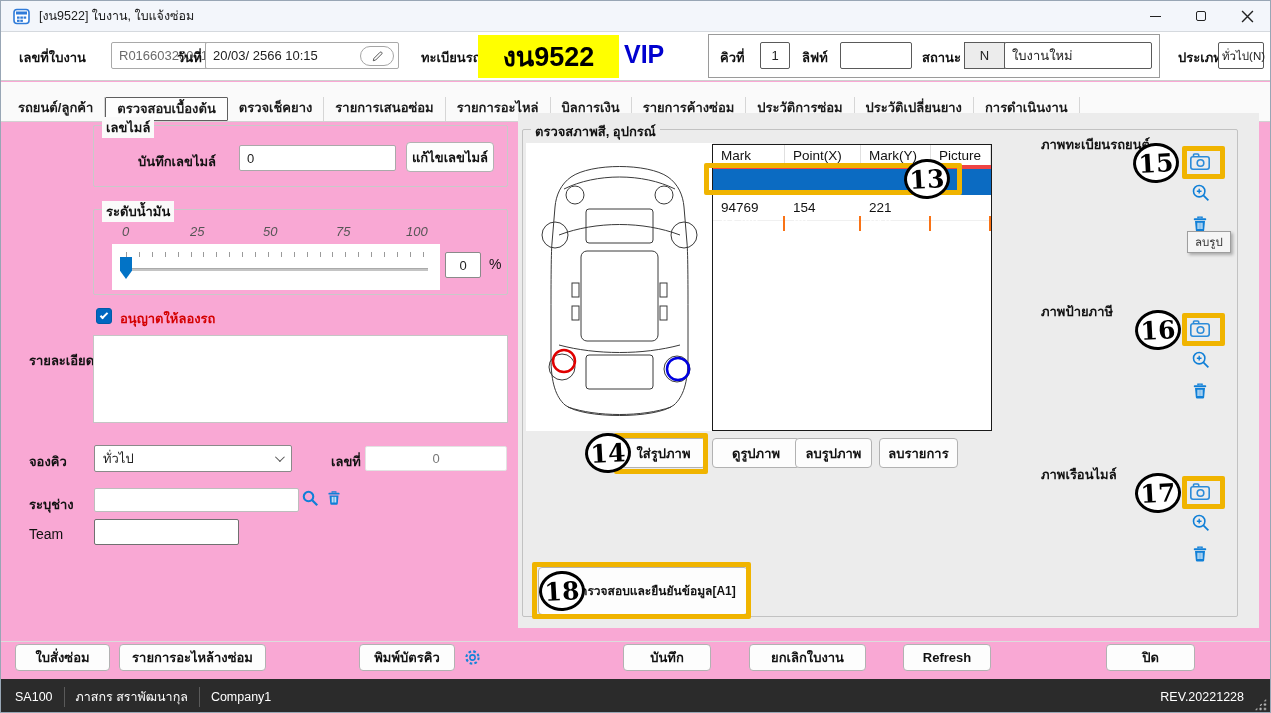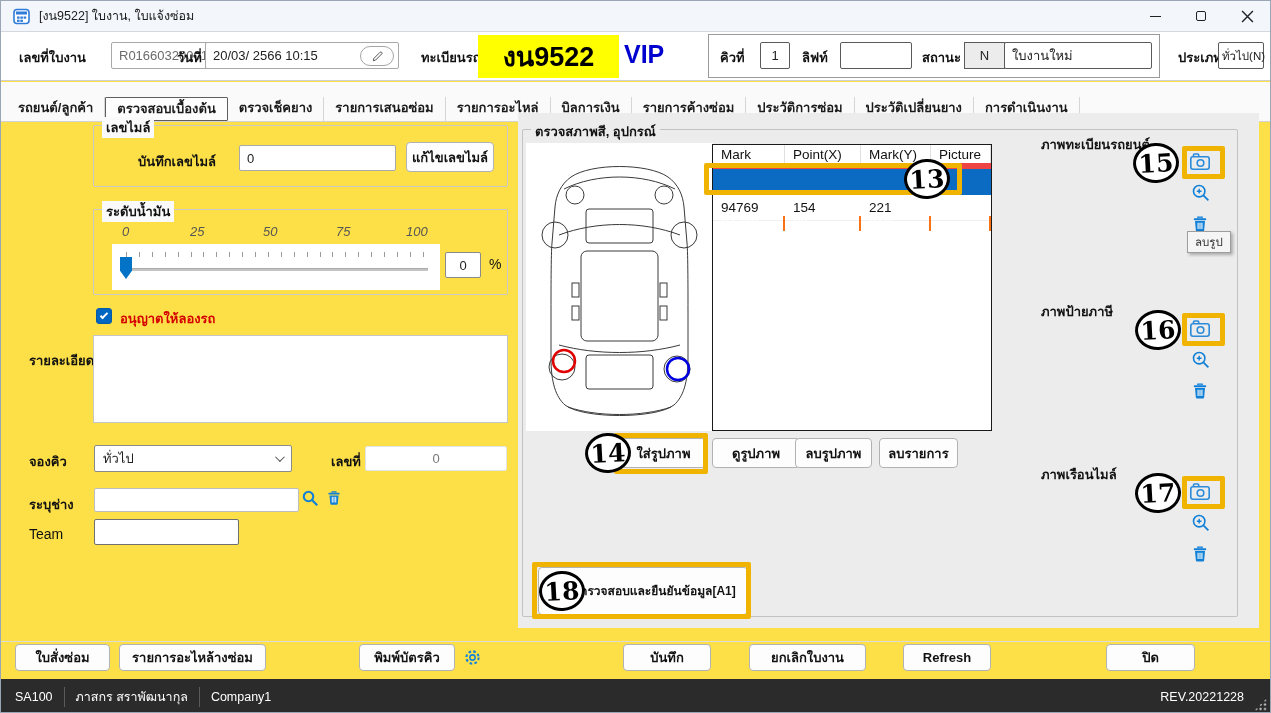--- a/index.html
+++ b/index.html
@@ -1,17 +1,17 @@
 <!DOCTYPE html>
 <html><head>
 <meta charset="utf-8">
 <style>
   html,body{margin:0;padding:0;background:#d8d8d8;}
   *{box-sizing:border-box;font-family:"Liberation Sans","DejaVu Sans",sans-serif;}
-  .window{position:relative;width:1271px;height:713px;background:#fde047;border:1px solid #98a6b5;overflow:hidden;}
+  .window{position:relative;width:1271px;height:713px;background:#f9a8d4;border:1px solid #98a6b5;overflow:hidden;}
 
   
   .titlebar{position:absolute;left:0;top:0;width:100%;height:30px;background:#f3f6fb;display:flex;align-items:center;}
   .app-icon{margin-left:12px;width:17px;height:17px;}
   .title-text{margin-left:9px;font-size:12.5px;color:#1b1b1b;}
   .win-controls{position:absolute;right:0;top:0;height:30px;display:flex;}
   .win-btn{width:46px;height:30px;display:flex;align-items:center;justify-content:center;}
   .glyph-min{width:11px;border-bottom:1.4px solid #222;}
   .glyph-max{width:10px;height:10px;border:1.3px solid #222;border-radius:2px;}
 
@@ -47,21 +47,21 @@
   .textarea{position:absolute;background:#fff;border:1px solid #c5c5c5;}
   .select{position:absolute;background:#fff;border:1px solid #8a8a8a;border-radius:2px;font-size:13px;color:#222;display:flex;align-items:center;padding:0 8px;}
   .chev{position:absolute;right:9px;top:9px;width:7px;height:7px;border-right:1.6px solid #555;border-bottom:1.6px solid #555;transform:rotate(45deg) translateY(-2px);}
   .icon16{width:19px;height:19px;display:inline-block;}
 
   
   .midpanel{position:absolute;left:517px;top:112px;width:741px;height:515px;background:#ececec;}
   .grp-legend.gray{background:#ececec;}
   .carbox{position:absolute;left:525px;top:142px;width:187px;height:288px;background:#fff;}
   .marktable{position:absolute;left:711px;top:143px;width:280px;height:287px;background:#fff;border:1px solid #1a1a1a;}
-  .t-head{display:grid;grid-template-columns:72px 76px 70px 1fr;height:24px;border-bottom:6px solid #ef4444;}
+  .t-head{display:grid;grid-template-columns:72px 76px 70px 1fr;height:24px;border-bottom:4px solid #ef4444;}
   .t-head div{font-size:13.5px;color:#111;display:flex;align-items:center;padding-left:8px;border-right:1px solid #e0e0e0;}
   .t-row{display:grid;grid-template-columns:72px 76px 70px 1fr;height:26px;}
   .t-row div{font-size:13.5px;display:flex;align-items:center;padding-left:8px;}
   .t-row.sel{background:#0b6bc2;color:#fff;}
   .t-row.sel div{border-right:2px solid #f97316;margin-top:47px;}
   .t-row.plain{color:#111;border-bottom:1px solid #f0f0f0;}
 
   .photo-lbl{position:absolute;font-size:13px;font-weight:600;color:#111;}
   .icon-stack{position:absolute;width:26px;display:flex;flex-direction:column;align-items:center;}
   .icon-btn{width:25px;height:25px;display:flex;align-items:center;justify-content:center;margin-bottom:6px;}

